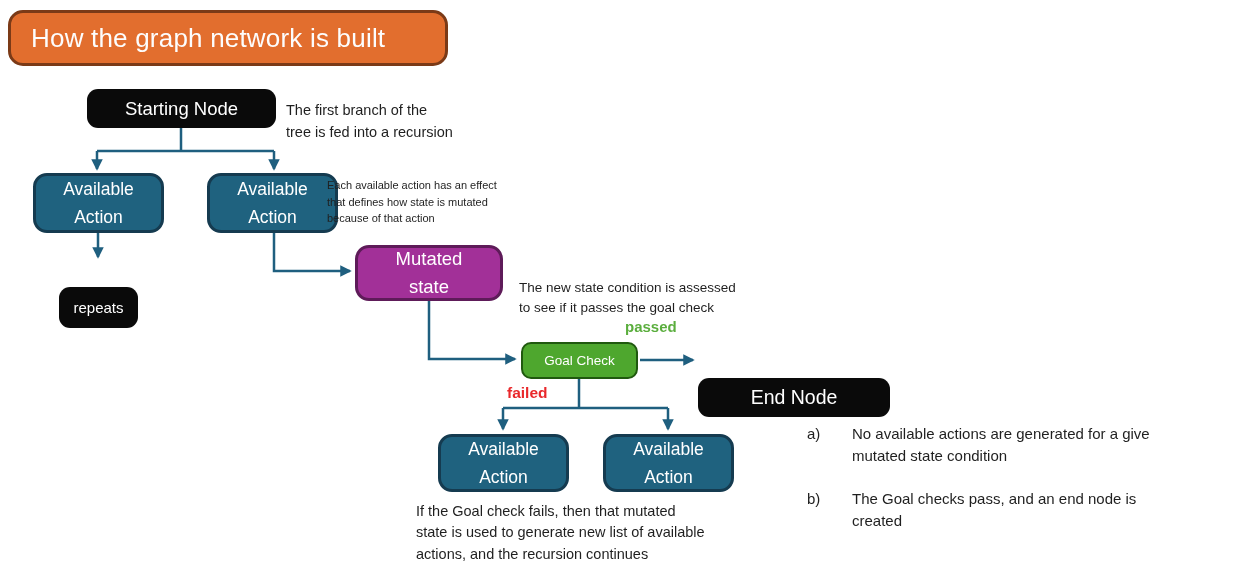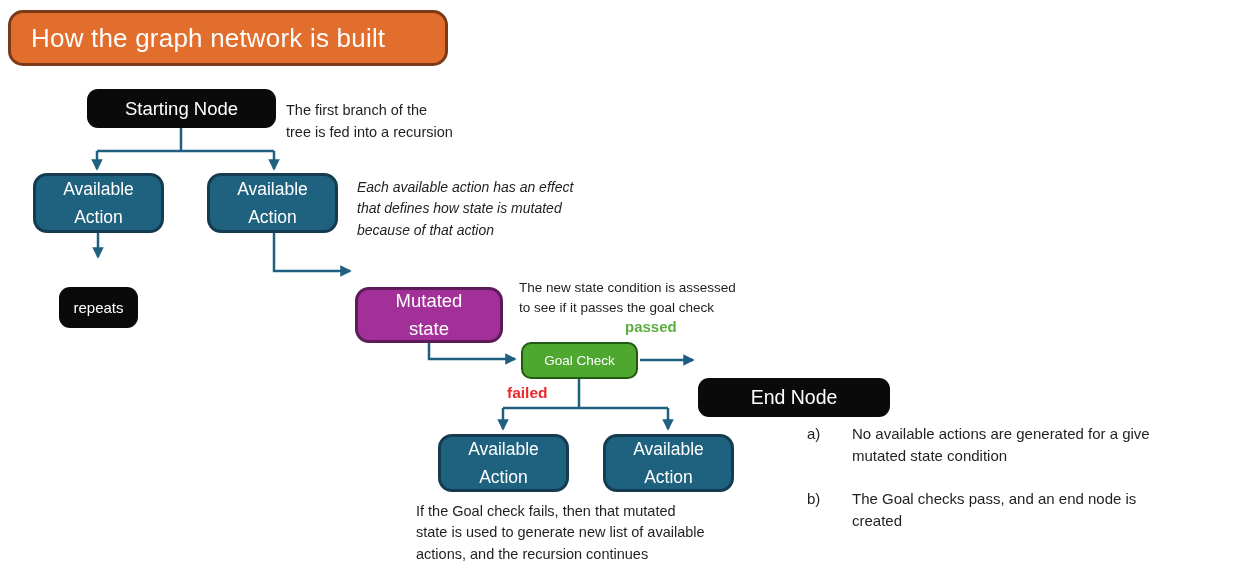--- a/index.html
+++ b/index.html
@@ -12,34 +12,34 @@
     background:#E26E2E;border:3px solid #7B3A17;border-radius:15px;
     box-sizing:border-box;display:flex;align-items:center;
     color:#fdfdfd;font-size:26px;padding-left:20px;letter-spacing:.2px;
   }
   .node{
     position:absolute;display:flex;align-items:center;justify-content:center;
     text-align:center;color:#ffffff;box-sizing:border-box;white-space:pre-line;
   }
   .black-node{background:#0a0a0a;border-radius:11px;}
   .teal-node{background:#1F627F;border:3px solid #153B50;border-radius:14px;font-size:17.5px;line-height:1.6;}
-  .purple-node{background:#A23098;border:3px solid #5E1B59;border-radius:14px;font-size:18.5px;line-height:1.5;margin-top:42px;}
+  .purple-node{background:#A23098;border:3px solid #5E1B59;border-radius:14px;font-size:18.5px;line-height:1.5;}
   .green-node{background:#4EA72E;border:2.5px solid #20590F;border-radius:10px;font-size:13.5px;}
   #node-starting{left:87px;top:89px;width:189px;height:39px;font-size:18.5px;}
   #node-avail-1{left:33px;top:173px;width:131px;height:60px;}
   #node-avail-2{left:207px;top:173px;width:131px;height:60px;}
   #node-repeats{left:59px;top:261px;width:79px;height:41px;font-size:15px;margin-top:26px;}
   #node-mutated{left:355px;top:245px;width:148px;height:56px;}
   #node-goal{left:521px;top:342px;width:117px;height:37px;}
   #node-end{left:698px;top:341px;width:192px;height:39px;font-size:19.5px;margin-top:37px;}
   #node-avail-3{left:438px;top:434px;width:131px;height:58px;}
   #node-avail-4{left:603px;top:434px;width:131px;height:58px;}
   .note{position:absolute;white-space:pre-line;color:#1f1f1f;}
   #note-first-branch{left:286px;top:99px;font-size:14.5px;line-height:1.55;}
-  #note-effect{left:357px;top:177px;font-size:14px;line-height:1.52;font-style:italic;}
+  #note-effect{left:327px;top:177px;font-size:11px;line-height:1.52;}
   #note-assess{left:519px;top:278px;font-size:13.5px;line-height:1.5;}
   #label-passed{left:625px;top:318px;font-size:15px;font-weight:bold;color:#5BAE3E;}
   #label-failed{left:507px;top:384px;font-size:15.5px;font-weight:bold;color:#E9282B;}
   #note-fails{left:416px;top:501px;font-size:14.5px;line-height:1.48;}
   #note-built{left:807px;top:401px;width:430px;font-size:15px;line-height:1.45;}
   .built-row{display:flex;}
   .built-marker{width:45px;flex:none;}
   .built-text{white-space:pre-line;}
   svg.connectors{position:absolute;left:0;top:0;pointer-events:none;}
 </style>

